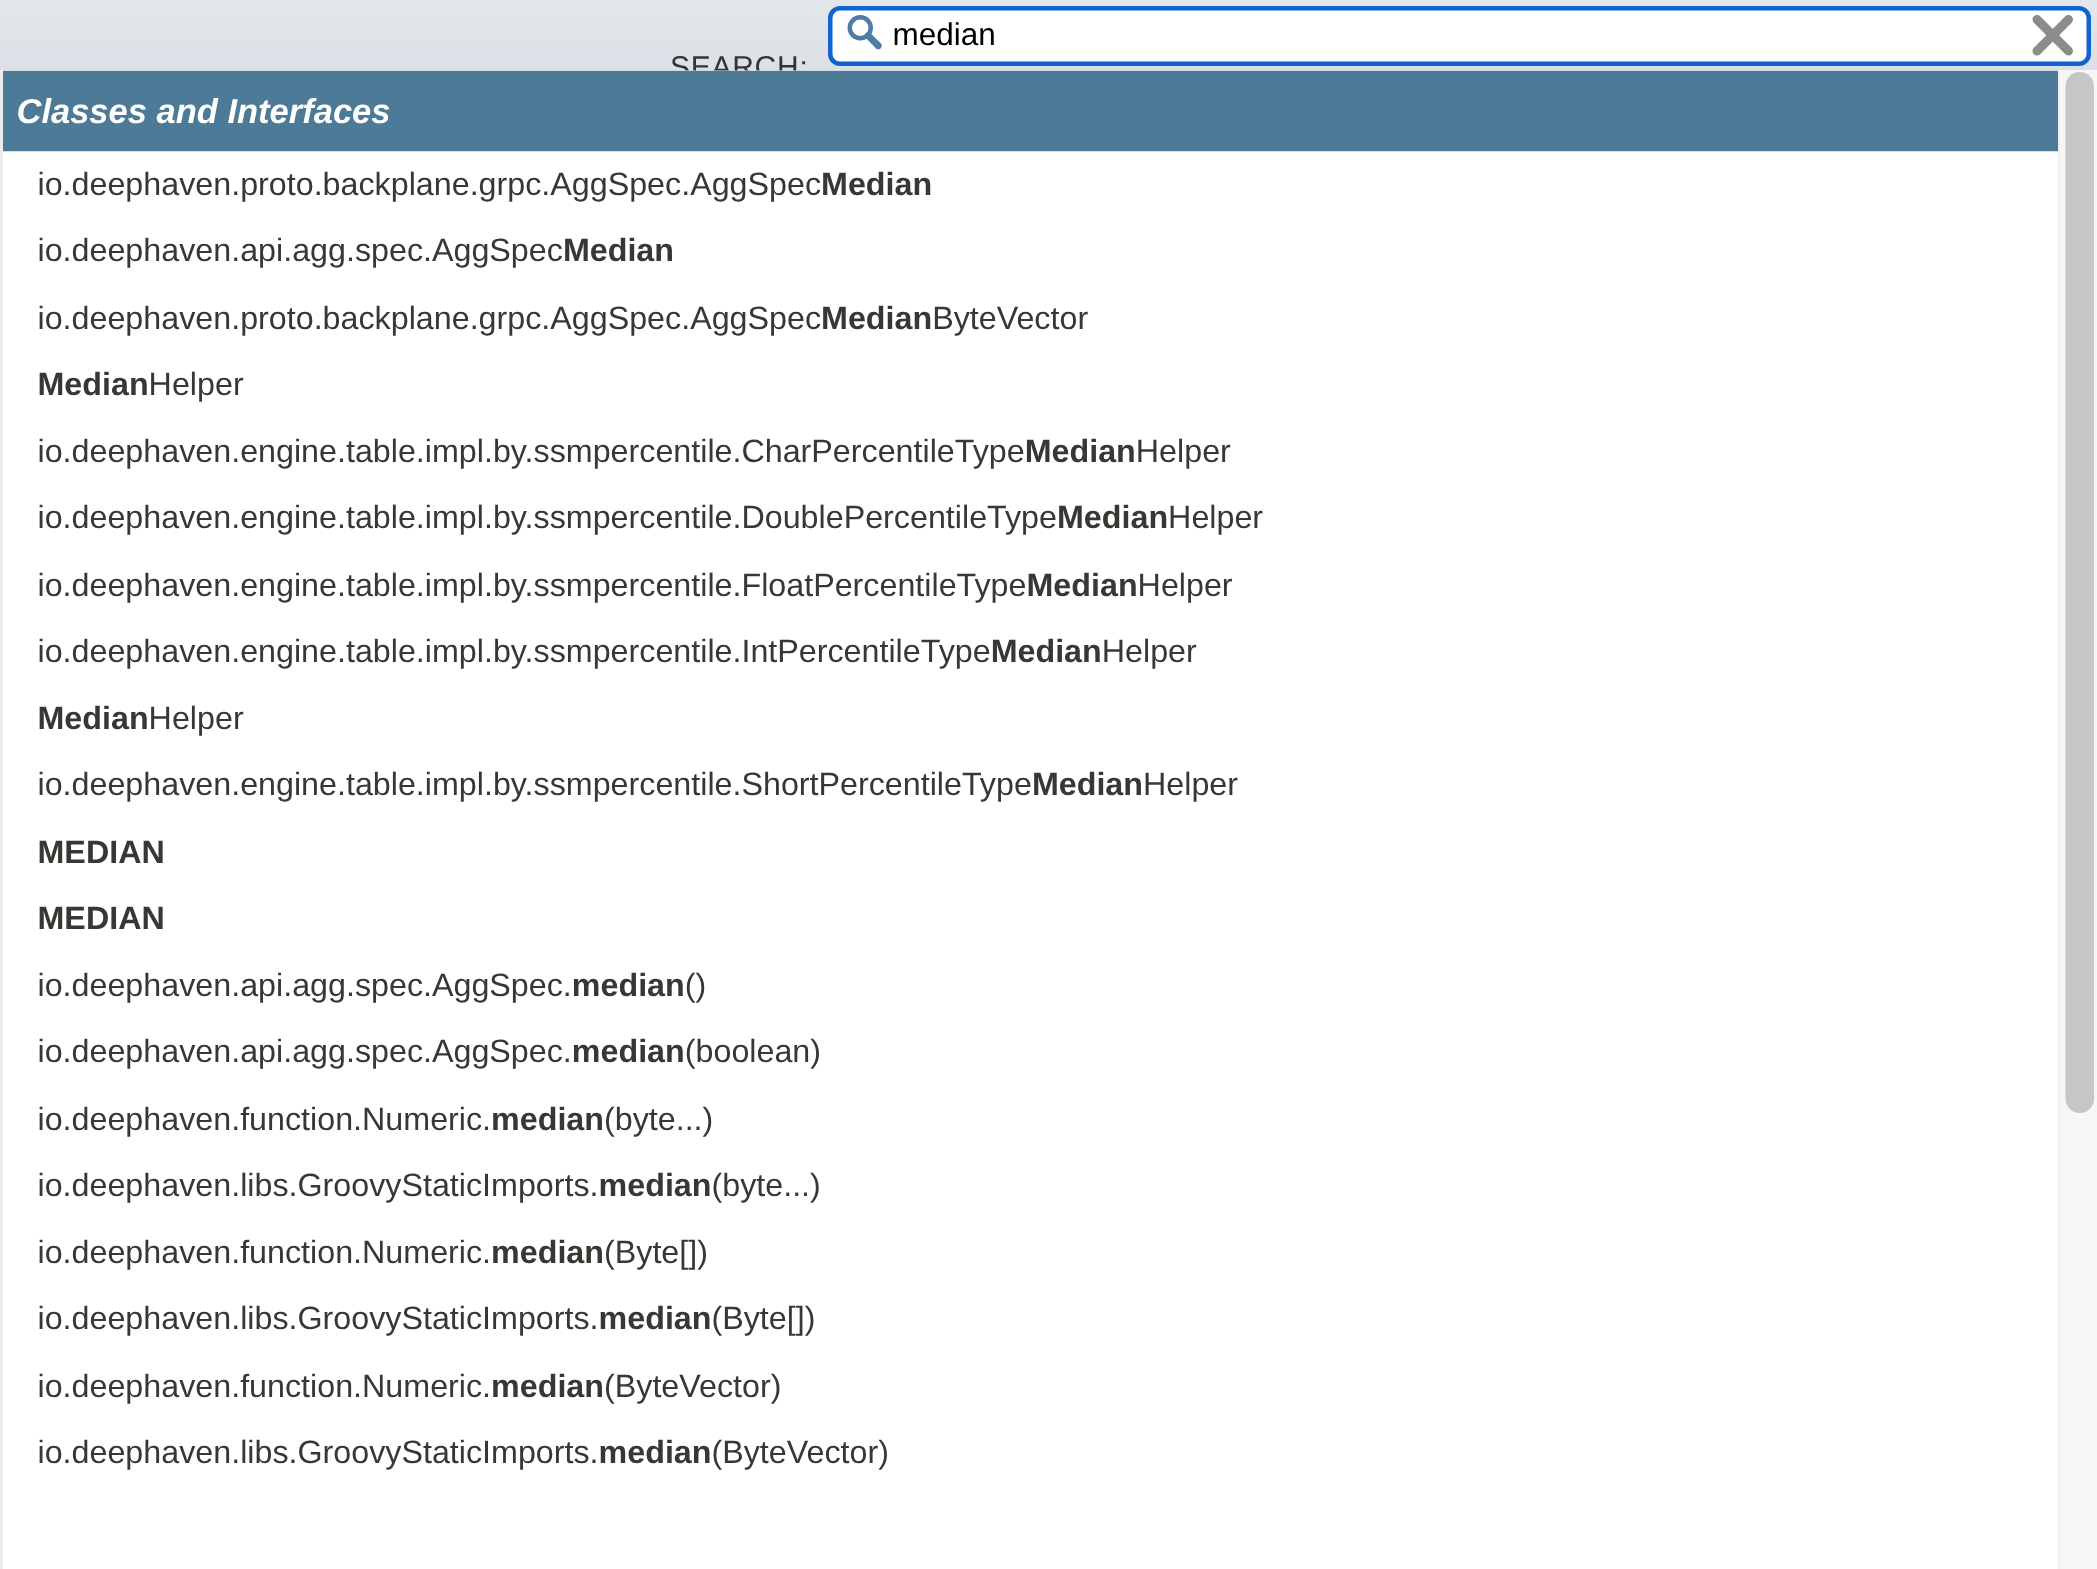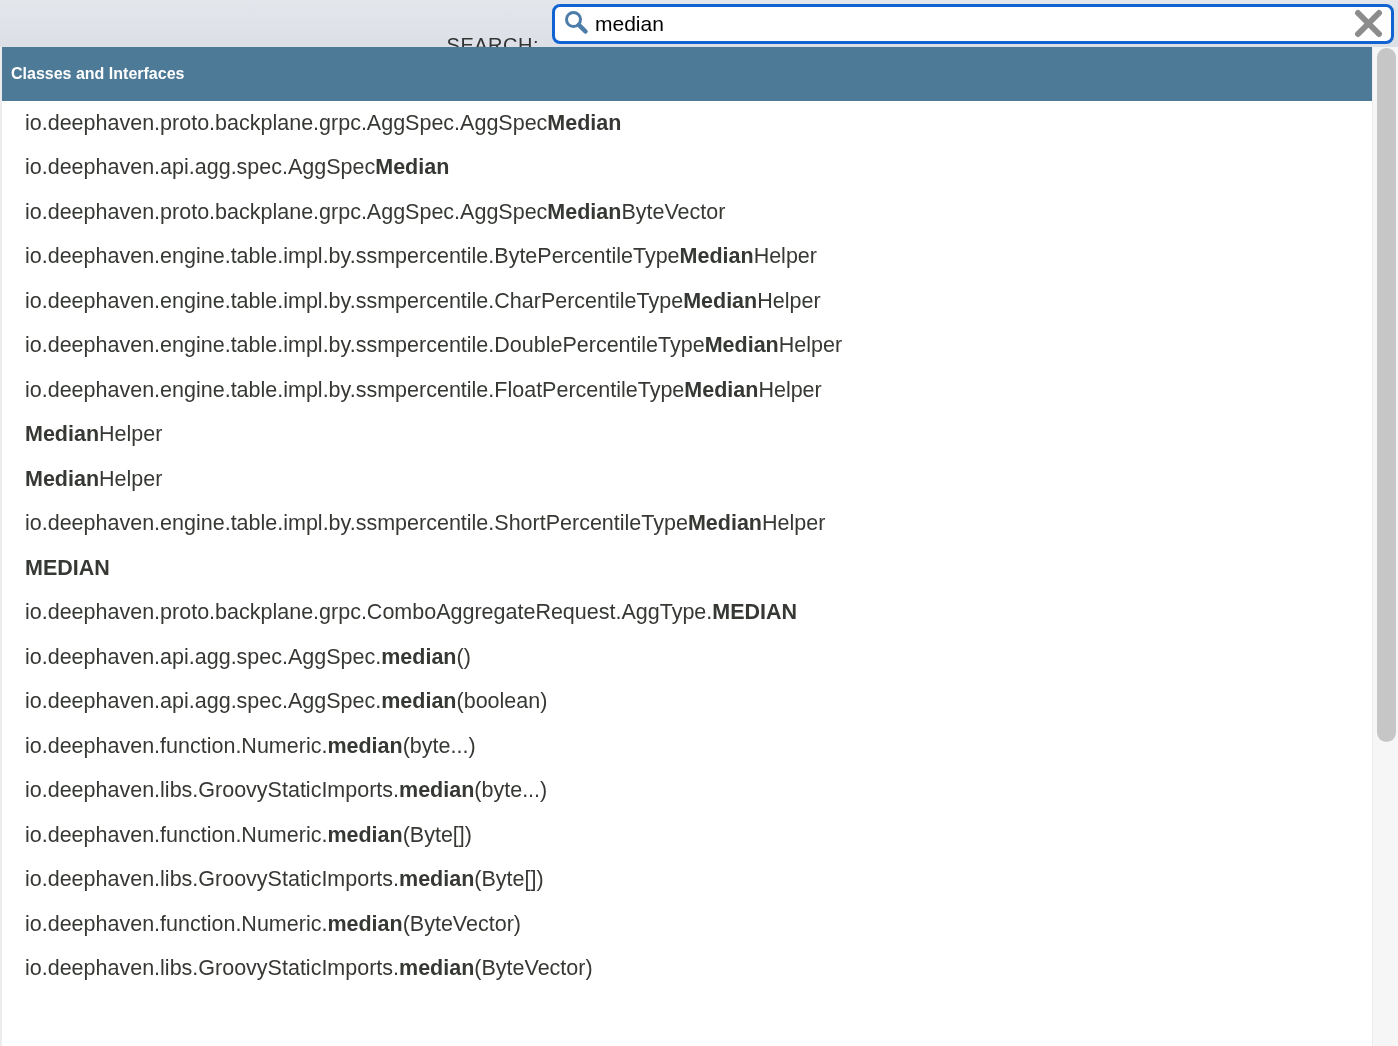--- a/index.html
+++ b/index.html
@@ -31,23 +31,24 @@
 
   
   .results {
     position:absolute; top:47px; left:0; right:0; bottom:0;
     background:#fff; border-left:2px solid #ECECEC;
   }
   .results-content { position:absolute; left:0; top:0; right:26px; bottom:0; overflow:hidden; }
 
   .section-header {
     height:54px; background:var(--header-bg,#4D7A97); color:#fff;
-    font-weight:bold; font-size:16px;
+    font-weight:bold; font-size:23px;
     display:flex; align-items:center; padding-left:9px;
     white-space:nowrap;
+    font-style:italic;
   }
   .result-row {
     height:44.5px; display:flex; align-items:center;
     padding-left:23px; font-size:21.5px; color:var(--row-text,#353833);
     white-space:nowrap; cursor:pointer; background:#fff;
   }
   .result-row b { font-weight:bold; }
 
   
   .scrollbar {
@@ -91,57 +92,56 @@
       <div class="result-row">
         <span>io.deephaven.api.agg.spec.AggSpec</span>
         <b>Median</b>
       </div>
       <div class="result-row">
         <span>io.deephaven.proto.backplane.grpc.AggSpec.AggSpec</span>
         <b>Median</b>
         <span>ByteVector</span>
       </div>
       <div class="result-row">
-        <span>io.deephaven.engine.table.impl.by.ssmpercentile.BytePercentileType</span>
         <b>Median</b>
         <span>Helper</span>
       </div>
       <div class="result-row">
         <span>io.deephaven.engine.table.impl.by.ssmpercentile.CharPercentileType</span>
         <b>Median</b>
         <span>Helper</span>
       </div>
       <div class="result-row">
         <span>io.deephaven.engine.table.impl.by.ssmpercentile.DoublePercentileType</span>
         <b>Median</b>
         <span>Helper</span>
       </div>
       <div class="result-row">
         <span>io.deephaven.engine.table.impl.by.ssmpercentile.FloatPercentileType</span>
         <b>Median</b>
         <span>Helper</span>
       </div>
       <div class="result-row">
+        <span>io.deephaven.engine.table.impl.by.ssmpercentile.IntPercentileType</span>
         <b>Median</b>
         <span>Helper</span>
       </div>
       <div class="result-row">
         <b>Median</b>
         <span>Helper</span>
       </div>
       <div class="result-row">
         <span>io.deephaven.engine.table.impl.by.ssmpercentile.ShortPercentileType</span>
         <b>Median</b>
         <span>Helper</span>
       </div>
       <div class="result-row">
         <b>MEDIAN</b>
       </div>
       <div class="result-row">
-        <span>io.deephaven.proto.backplane.grpc.ComboAggregateRequest.AggType.</span>
         <b>MEDIAN</b>
       </div>
       <div class="result-row">
         <span>io.deephaven.api.agg.spec.AggSpec.</span>
         <b>median</b>
         <span>()</span>
       </div>
       <div class="result-row">
         <span>io.deephaven.api.agg.spec.AggSpec.</span>
         <b>median</b>

